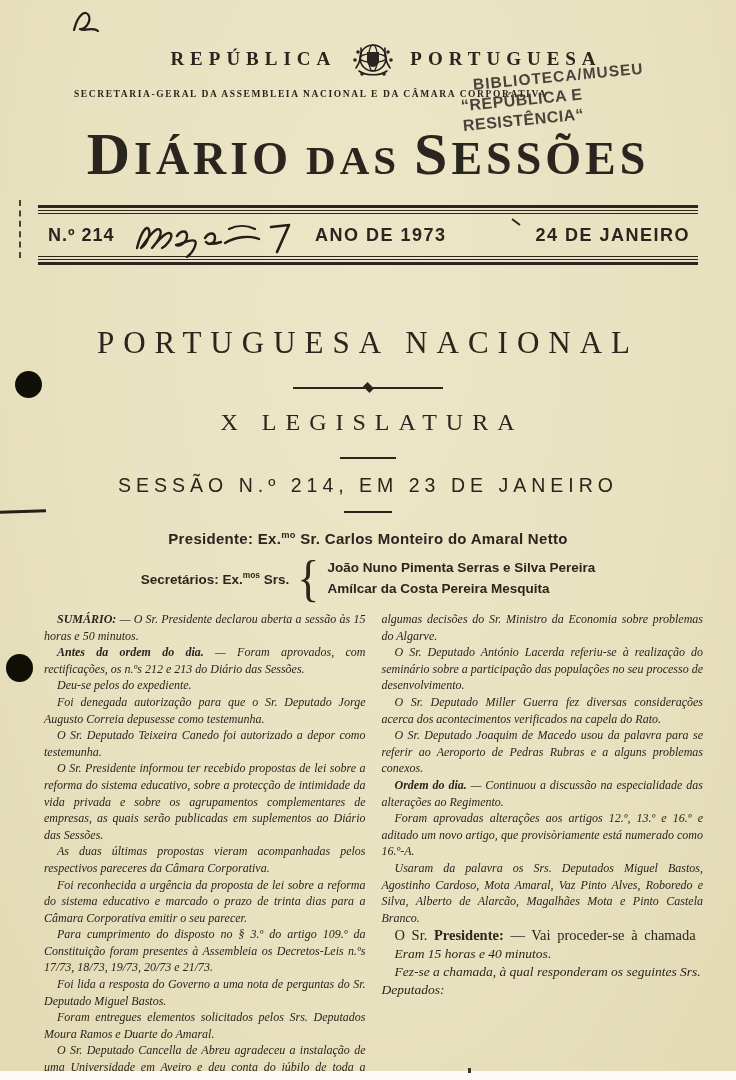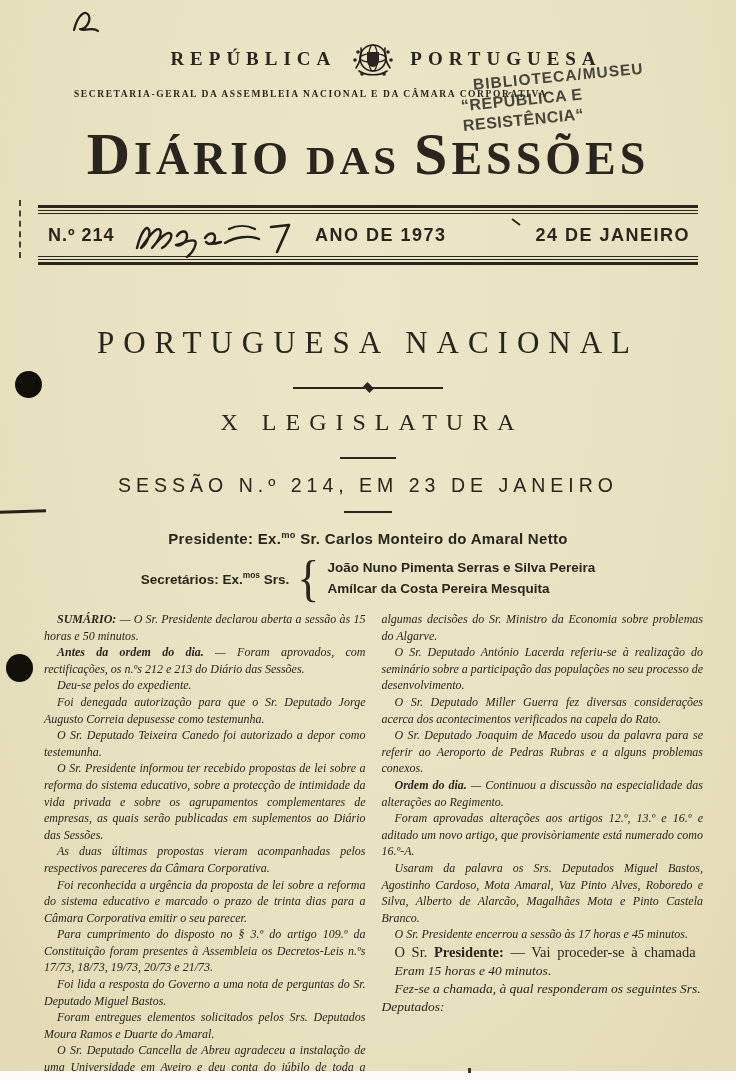--- a/index.html
+++ b/index.html
@@ -192,21 +192,20 @@
       </section>
     <section class="col">
 
     <p class="para noindent"><span class="pre"></span><b class="lead"></b><span class="txt">algumas decisões do Sr. Ministro da Economia sobre problemas do Algarve.</span></p>
         <p class="para"><span class="pre"></span><b class="lead"></b><span class="txt">O Sr. Deputado António Lacerda referiu-se à realização do seminário sobre a participação das populações no seu processo de desenvolvimento.</span></p>
         <p class="para"><span class="pre"></span><b class="lead"></b><span class="txt">O Sr. Deputado Miller Guerra fez diversas considerações acerca dos acontecimentos verificados na capela do Rato.</span></p>
         <p class="para"><span class="pre"></span><b class="lead"></b><span class="txt">O Sr. Deputado Joaquim de Macedo usou da palavra para se referir ao Aeroporto de Pedras Rubras e a alguns problemas conexos.</span></p>
         <p class="para gap"><span class="pre"></span><b class="lead">Ordem do dia.</b><span class="txt"> — Continuou a discussão na especialidade das alterações ao Regimento.</span></p>
         <p class="para"><span class="pre"></span><b class="lead"></b><span class="txt">Foram aprovadas alterações aos artigos 12.º, 13.º e 16.º e aditado um novo artigo, que provisòriamente está numerado como 16.º-A.</span></p>
         <p class="para"><span class="pre"></span><b class="lead"></b><span class="txt">Usaram da palavra os Srs. Deputados Miguel Bastos, Agostinho Cardoso, Mota Amaral, Vaz Pinto Alves, Roboredo e Silva, Alberto de Alarcão, Magalhães Mota e Pinto Castela Branco.</span></p>
-        <p class="para"><span class="pre"></span><b class="lead"></b><span class="txt">O Sr. Presidente encerrou a sessão às 17 horas e 45 minutos.</span></p>
         <p class="para call gap"><span class="pre">O Sr. </span><b class="lead">Presidente:</b><span class="txt"> — Vai proceder-se à chamada</span></p>
         <p class="para stage gap"><span class="pre"></span><b class="lead"></b><span class="txt">Eram 15 horas e 40 minutos.</span></p>
         <p class="para stage gap"><span class="pre"></span><b class="lead"></b><span class="txt">Fez-se a chamada, à qual responderam os seguintes Srs. Deputados:</span></p>
       </section>
   </main>
 
   <div class="bottom-edge"></div>
 </div>
 
 </body></html>

